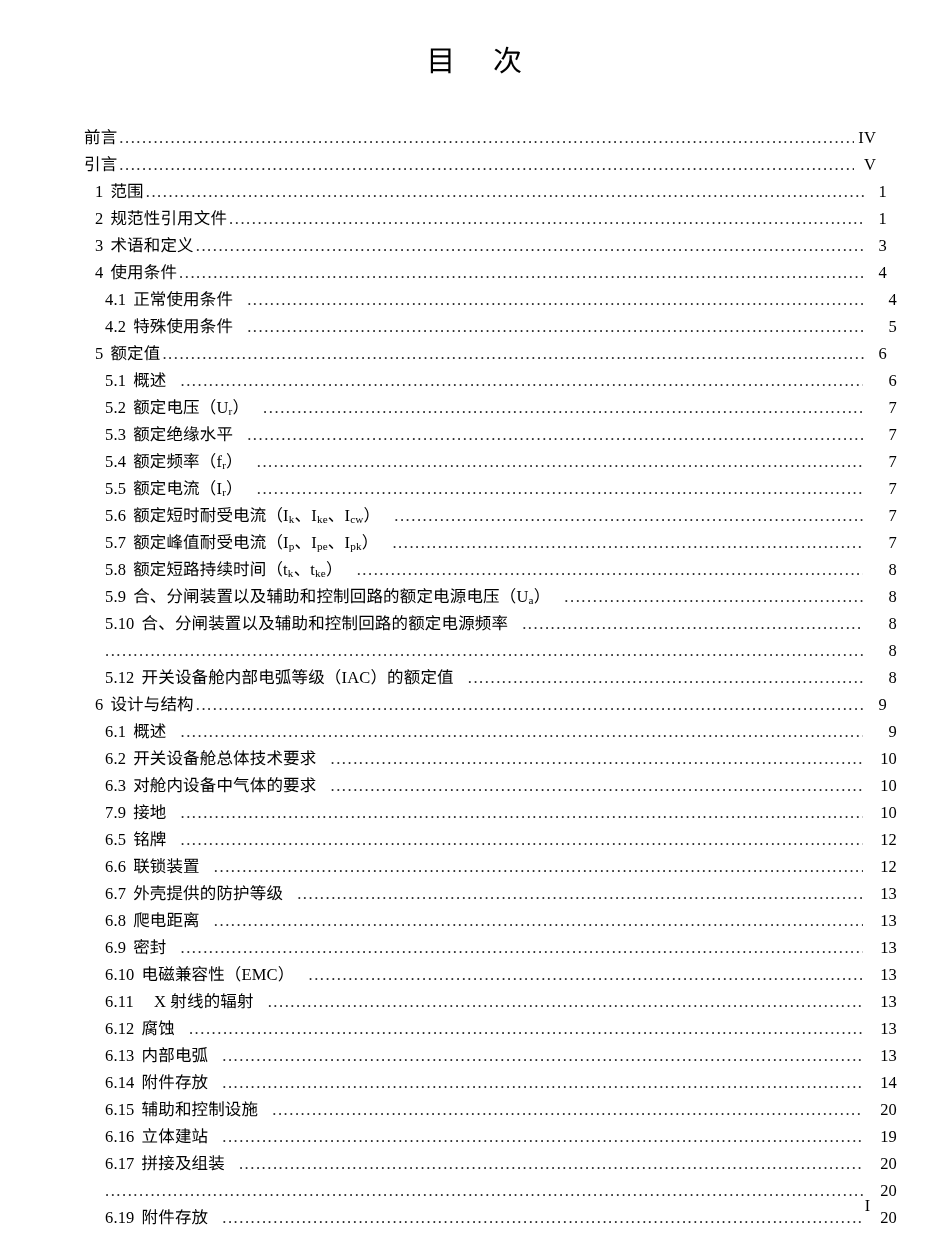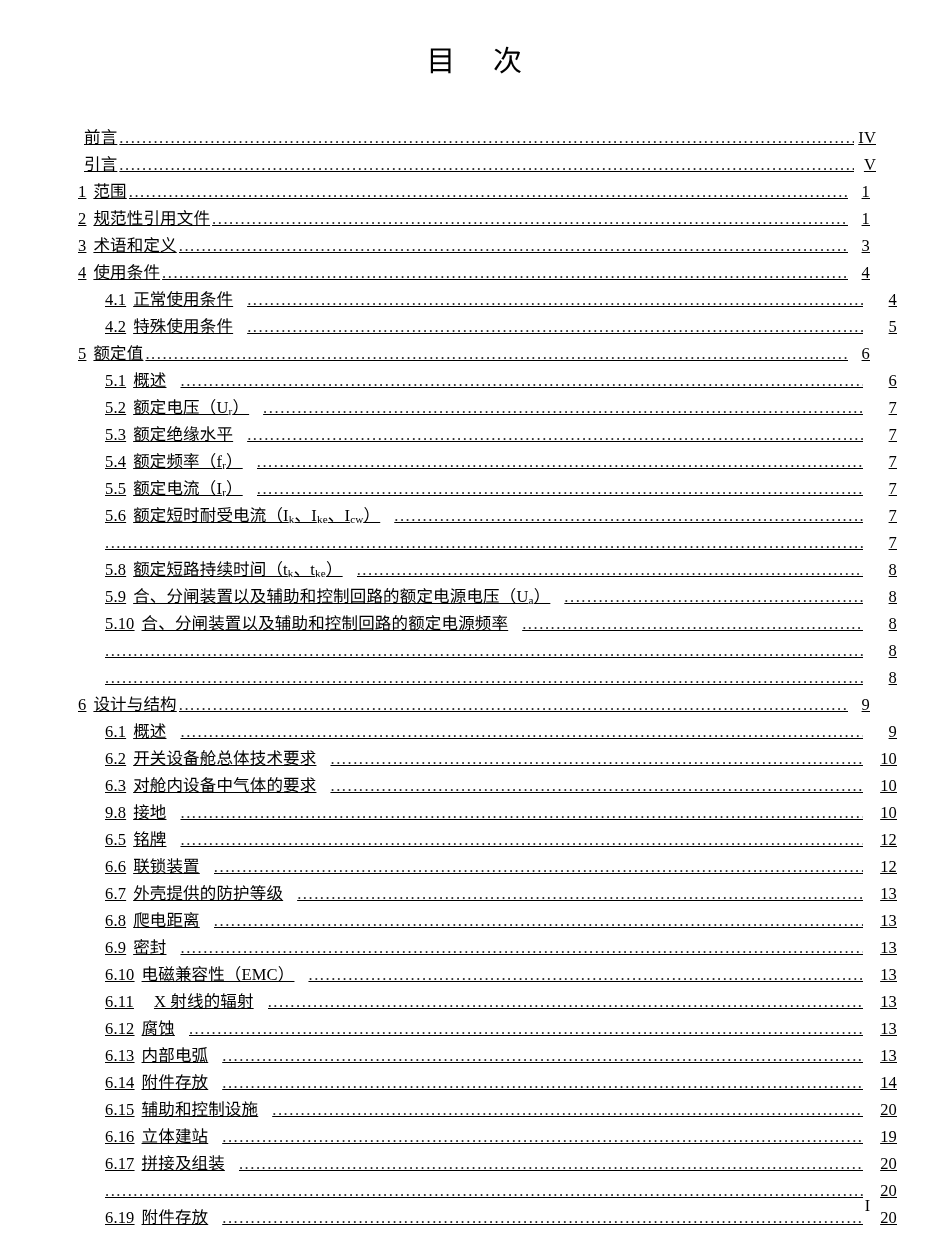--- a/index.html
+++ b/index.html
@@ -38,21 +38,20 @@
     white-space: pre;
     font-family: "Liberation Serif", "DejaVu Serif", serif;
   }
 
   
   .toc {
     position: absolute;
     top: 124px;
     left: 78px;
     width: 792px;
-    text-decoration: underline;
   }
 
   .toc-row {
     display: flex;
     align-items: flex-end;
     width: 100%;
     height: 27px;
     font-size: 16.5px;
     line-height: 27px;
     white-space: nowrap;
@@ -88,21 +87,21 @@
   .toc-page {
     flex: 0 0 auto;
     min-width: 20px;
     text-align: right;
     padding-left: 1px;
     letter-spacing: 0.01em;
   }
 
   
   .lvl-front  { padding-left: 6px; }
-  .lvl-1      { padding-left: 0px; }
+  .lvl-1      { padding-left: 0px; margin-left: 17px; }
   .lvl-2      { padding-left: 27px; gap: 12px; }
 
   
   .num { margin-right: 7px; }
   .num-tight { margin-right: 20px; }
 
   sub {
     font-size: 0.68em;
     line-height: 0;
     vertical-align: -0.22em;
@@ -196,20 +195,21 @@
         <span class="toc-label"><span class="num">5.5</span><span>额定电流（I<sub>r</sub>）</span></span>
         <span class="toc-dots"></span>
         <span class="toc-page">7</span>
       </div>
       <div class="toc-row lvl-2">
         <span class="toc-label"><span class="num">5.6</span><span>额定短时耐受电流（I<sub>k</sub>、I<sub>ke</sub>、I<sub>cw</sub>）</span></span>
         <span class="toc-dots"></span>
         <span class="toc-page">7</span>
       </div>
       <div class="toc-row lvl-2">
+        <span class="toc-label"><span class="num">5.7</span><span>额定峰值耐受电流（I<sub>p</sub>、I<sub>pe</sub>、I<sub>pk</sub>）</span></span>
         <span class="toc-dots"></span>
         <span class="toc-page">7</span>
       </div>
       <div class="toc-row lvl-2">
         <span class="toc-label"><span class="num">5.8</span><span>额定短路持续时间（t<sub>k</sub>、t<sub>ke</sub>）</span></span>
         <span class="toc-dots"></span>
         <span class="toc-page">8</span>
       </div>
       <div class="toc-row lvl-2">
         <span class="toc-label"><span class="num">5.9</span><span>合、分闸装置以及辅助和控制回路的额定电源电压（U<sub>a</sub>）</span></span>
@@ -219,20 +219,21 @@
       <div class="toc-row lvl-2">
         <span class="toc-label"><span class="num">5.10</span><span>合、分闸装置以及辅助和控制回路的额定电源频率</span></span>
         <span class="toc-dots"></span>
         <span class="toc-page">8</span>
       </div>
       <div class="toc-row lvl-2">
         <span class="toc-dots"></span>
         <span class="toc-page">8</span>
       </div>
       <div class="toc-row lvl-2">
+        <span class="toc-label"><span class="num">5.12</span><span>开关设备舱内部电弧等级（IAC）的额定值</span></span>
         <span class="toc-dots"></span>
         <span class="toc-page">8</span>
       </div>
       <div class="toc-row lvl-1">
         <span class="toc-label"><span class="num">6</span><span>设计与结构</span></span>
         <span class="toc-dots"></span>
         <span class="toc-page">9</span>
       </div>
       <div class="toc-row lvl-2">
         <span class="toc-label"><span class="num">6.1</span><span>概述</span></span>
@@ -243,21 +244,21 @@
         <span class="toc-label"><span class="num">6.2</span><span>开关设备舱总体技术要求</span></span>
         <span class="toc-dots"></span>
         <span class="toc-page">10</span>
       </div>
       <div class="toc-row lvl-2">
         <span class="toc-label"><span class="num">6.3</span><span>对舱内设备中气体的要求</span></span>
         <span class="toc-dots"></span>
         <span class="toc-page">10</span>
       </div>
       <div class="toc-row lvl-2">
-        <span class="toc-label"><span class="num">9.8</span><span>接地</span></span>
+        <span class="toc-label"><span class="num">7.9</span><span>接地</span></span>
         <span class="toc-dots"></span>
         <span class="toc-page">10</span>
       </div>
       <div class="toc-row lvl-2">
         <span class="toc-label"><span class="num">6.5</span><span>铭牌</span></span>
         <span class="toc-dots"></span>
         <span class="toc-page">12</span>
       </div>
       <div class="toc-row lvl-2">
         <span class="toc-label"><span class="num">6.6</span><span>联锁装置</span></span>

